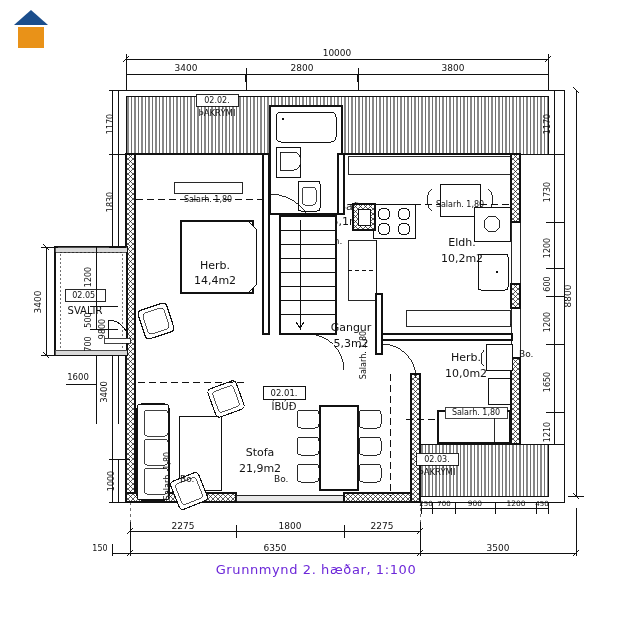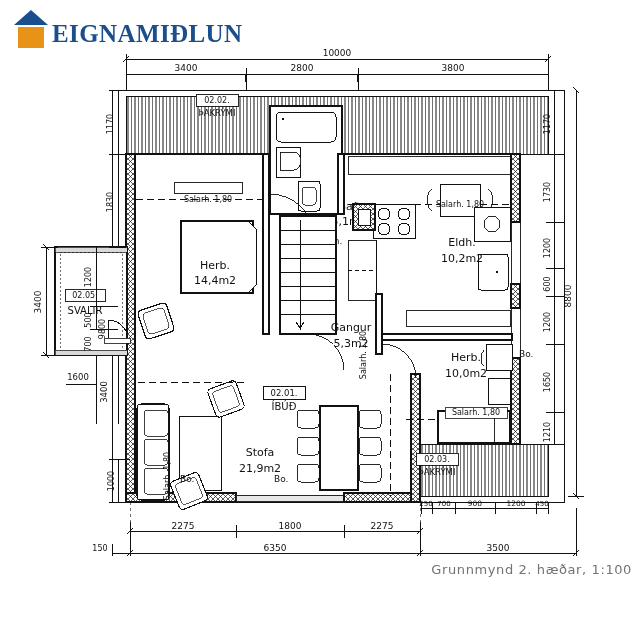--- a/index.html
+++ b/index.html
@@ -24,34 +24,33 @@
     font-weight:bold;font-size:25px;letter-spacing:.4px;color:#1b4e8c;
     line-height:26px;padding-bottom:1px;
   }
 
   
   #plan{position:absolute;left:8px;top:44px;width:632px;height:520px;}
   #plan svg{display:block;}
 
   
   #caption{
-    position:absolute;left:0;top:562px;width:632px;text-align:right;
-    font-size:13px;color:#737373;letter-spacing:.6px;
+    position:absolute;left:0;top:562px;width:632px;text-align:center;
+    font-size:13px;color:#6d28d9;letter-spacing:.6px;
     font-family:"DejaVu Sans","Liberation Sans",sans-serif;
   }
 </style>
 </head>
 <body>
 
 <div id="logo">
   <div class="mark">
     <div class="roof"></div>
     <div class="body"></div>
   </div>
-  <div class="word">EIGNAMIÐLUN</div>
 </div>
 
 <div id="plan">
 <svg width="632" height="520" viewBox="0 0 632 520" xmlns="http://www.w3.org/2000/svg">
   <defs>
     <pattern id="hatch" width="5" height="5" patternUnits="userSpaceOnUse">
       <rect width="5" height="5" fill="#fff"></rect>
       <path d="M0,0 L5,5 M5,0 L0,5" stroke="#111" stroke-width="0.7"></path>
     </pattern>
     <pattern id="roofbat" width="7" height="10" patternUnits="userSpaceOnUse">

